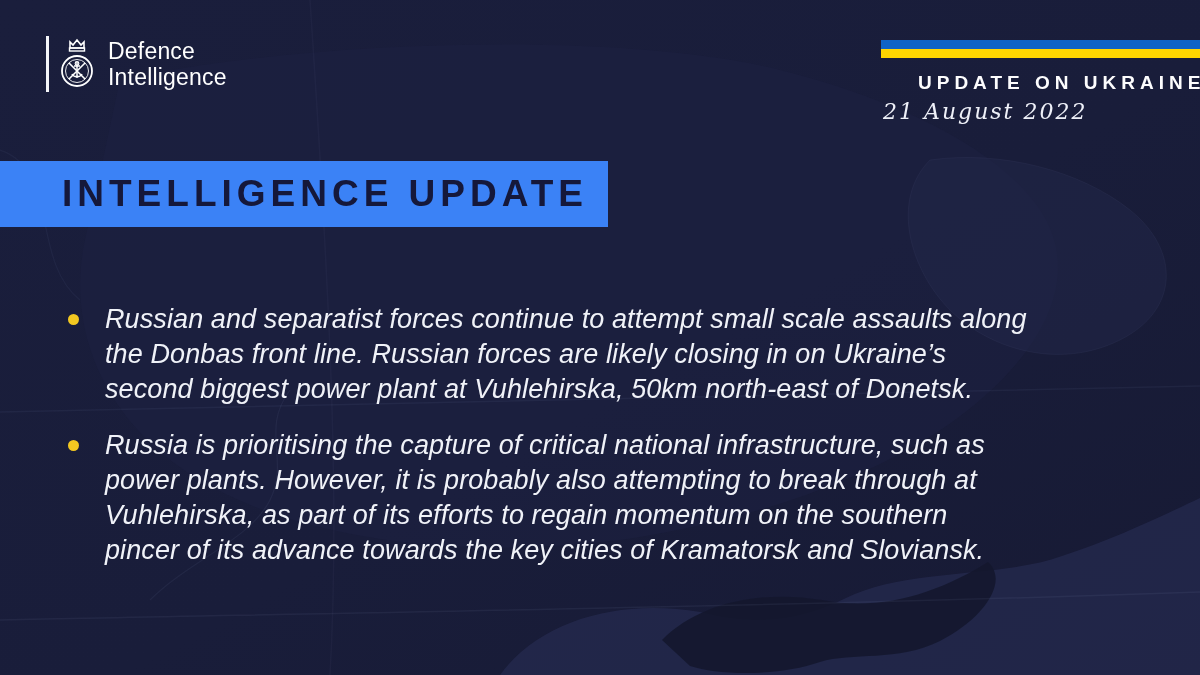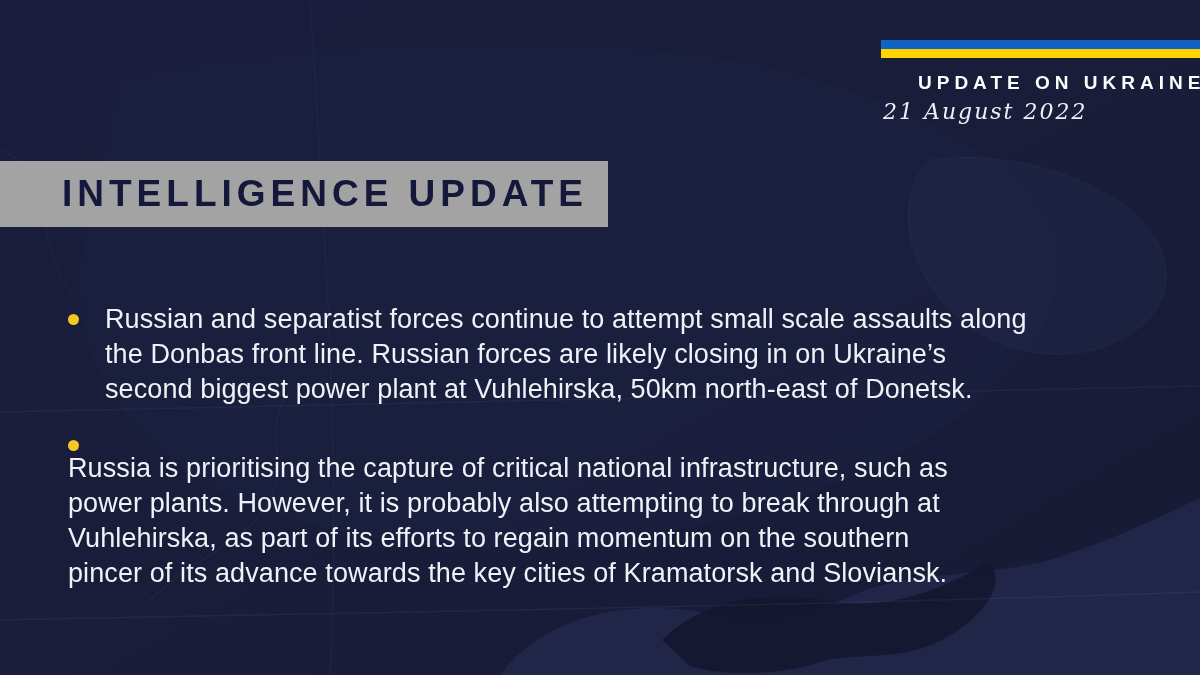--- a/index.html
+++ b/index.html
@@ -102,26 +102,27 @@
     white-space: nowrap;
   }
 
   
   .bullets {
     position: absolute;
     left: 68px;
     top: 302px;
     width: 1080px;
     list-style: none;
+    font-style: italic;
   }
   .bullet {
     display: flex;
     align-items: flex-start;
   }
-  .bullet + .bullet { margin-top: 21px; flex-direction: column; }
+  .bullet + .bullet { margin-top: 21px; }
   .bullet-dot {
     flex: 0 0 auto;
     width: 11px;
     height: 11px;
     border-radius: 50%;
     margin-top: 12px;
     margin-right: 26px;
   }
   .bullet-text {
     color: #f0f2f8;
@@ -154,29 +155,49 @@
     <path d="M 662 640 C 700 602, 762 590, 822 600 C 882 612, 940 592, 988 562 C 1010 582, 982 620, 940 641 C 898 662, 852 652, 820 662 C 780 676, 720 676, 690 666 Z" fill="#14172e" opacity="0.9"></path>
 
     <path d="M 0 412 C 400 400, 800 398, 1200 386" stroke="#aab4e8" stroke-opacity="0.06" fill="none" stroke-width="1.5"></path>
     <path d="M 0 620 C 400 612, 800 606, 1200 592" stroke="#aab4e8" stroke-opacity="0.07" fill="none" stroke-width="1.5"></path>
     <path d="M 330 675 C 340 500, 330 300, 310 0" stroke="#aab4e8" stroke-opacity="0.04" fill="none" stroke-width="1.5"></path>
 
     <path d="M 150 600 C 190 560, 250 540, 270 500 C 290 460, 260 430, 290 390" stroke="#9aa4d6" stroke-opacity="0.07" fill="none" stroke-width="1.2"></path>
     <path d="M 0 150 C 60 170, 30 260, 80 300" stroke="#9aa4d6" stroke-opacity="0.06" fill="none" stroke-width="1.2"></path>
   </svg>
 
+  <div class="logo">
+    <div class="logo-bar"></div>
+    <svg class="crest" viewBox="0 0 38 56" xmlns="http://www.w3.org/2000/svg" aria-hidden="true">
+
+      <path d="M12 12 L12 6 L15 9 L19 4 L23 9 L26 6 L26 12 Z" fill="none" stroke="#ffffff" stroke-width="1.6"></path>
+      <rect x="11.5" y="12" width="15" height="3" fill="none" stroke="#ffffff" stroke-width="1.4"></rect>
+
+      <circle cx="19" cy="35" r="15" fill="none" stroke="#ffffff" stroke-width="1.8"></circle>
+      <circle cx="19" cy="35" r="11.5" fill="none" stroke="#ffffff" stroke-width="0.9"></circle>
+
+      <path d="M11 27 L27 43 M27 27 L11 43" stroke="#ffffff" stroke-width="1.6"></path>
+
+      <path d="M19 26 L19 42 M14 38 C15.5 41.5, 22.5 41.5, 24 38 M16 30 L22 30" stroke="#ffffff" stroke-width="1.5" fill="none"></path>
+      <circle cx="19" cy="27.5" r="1.8" fill="none" stroke="#ffffff" stroke-width="1.2"></circle>
+    </svg>
+    <div class="logo-text">
+      <div>Defence</div>
+      <div>Intelligence</div>
+    </div>
+  </div>
 
   <div class="flag-stripe">
     <div class="flag-blue" style="background: rgb(15, 99, 197);"></div>
     <div class="flag-yellow" style="background: rgb(255, 213, 0);"></div>
   </div>
   <div class="update-label">UPDATE ON UKRAINE</div>
   <div class="update-date">21 August 2022</div>
 
-  <div class="title-banner" style="background: #a3a3a3;">
+  <div class="title-banner" style="background: #3b82f6;">
     <span class="title-banner-text" style="color: rgb(21, 24, 58);">INTELLIGENCE UPDATE</span>
   </div>
 
   <ul class="bullets">
     <li class="bullet">
       <span class="bullet-dot" style="background: rgb(243, 200, 33);"></span>
       <span class="bullet-text">Russian and separatist forces continue to attempt small scale assaults along
 the Donbas front line. Russian forces are likely closing in on Ukraine’s
 second biggest power plant at Vuhlehirska, 50km north-east of Donetsk.</span>
     </li>

